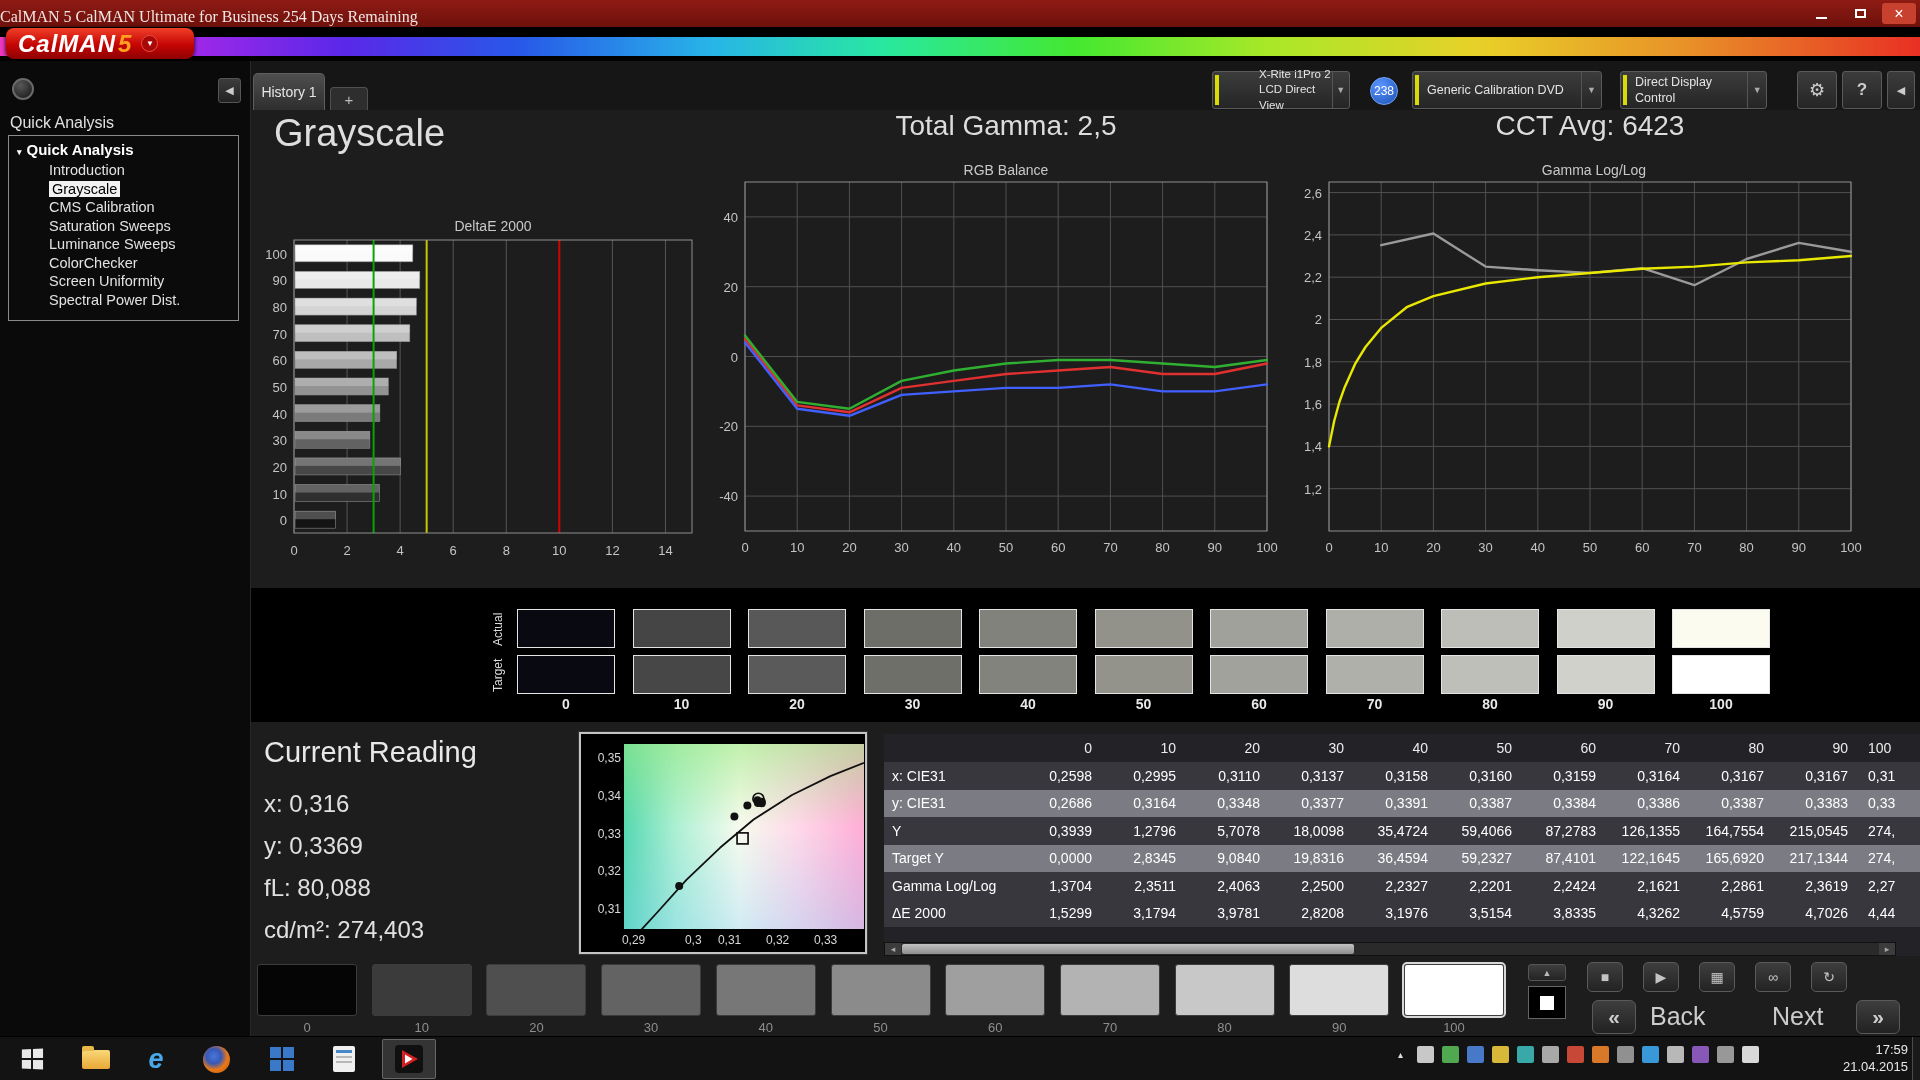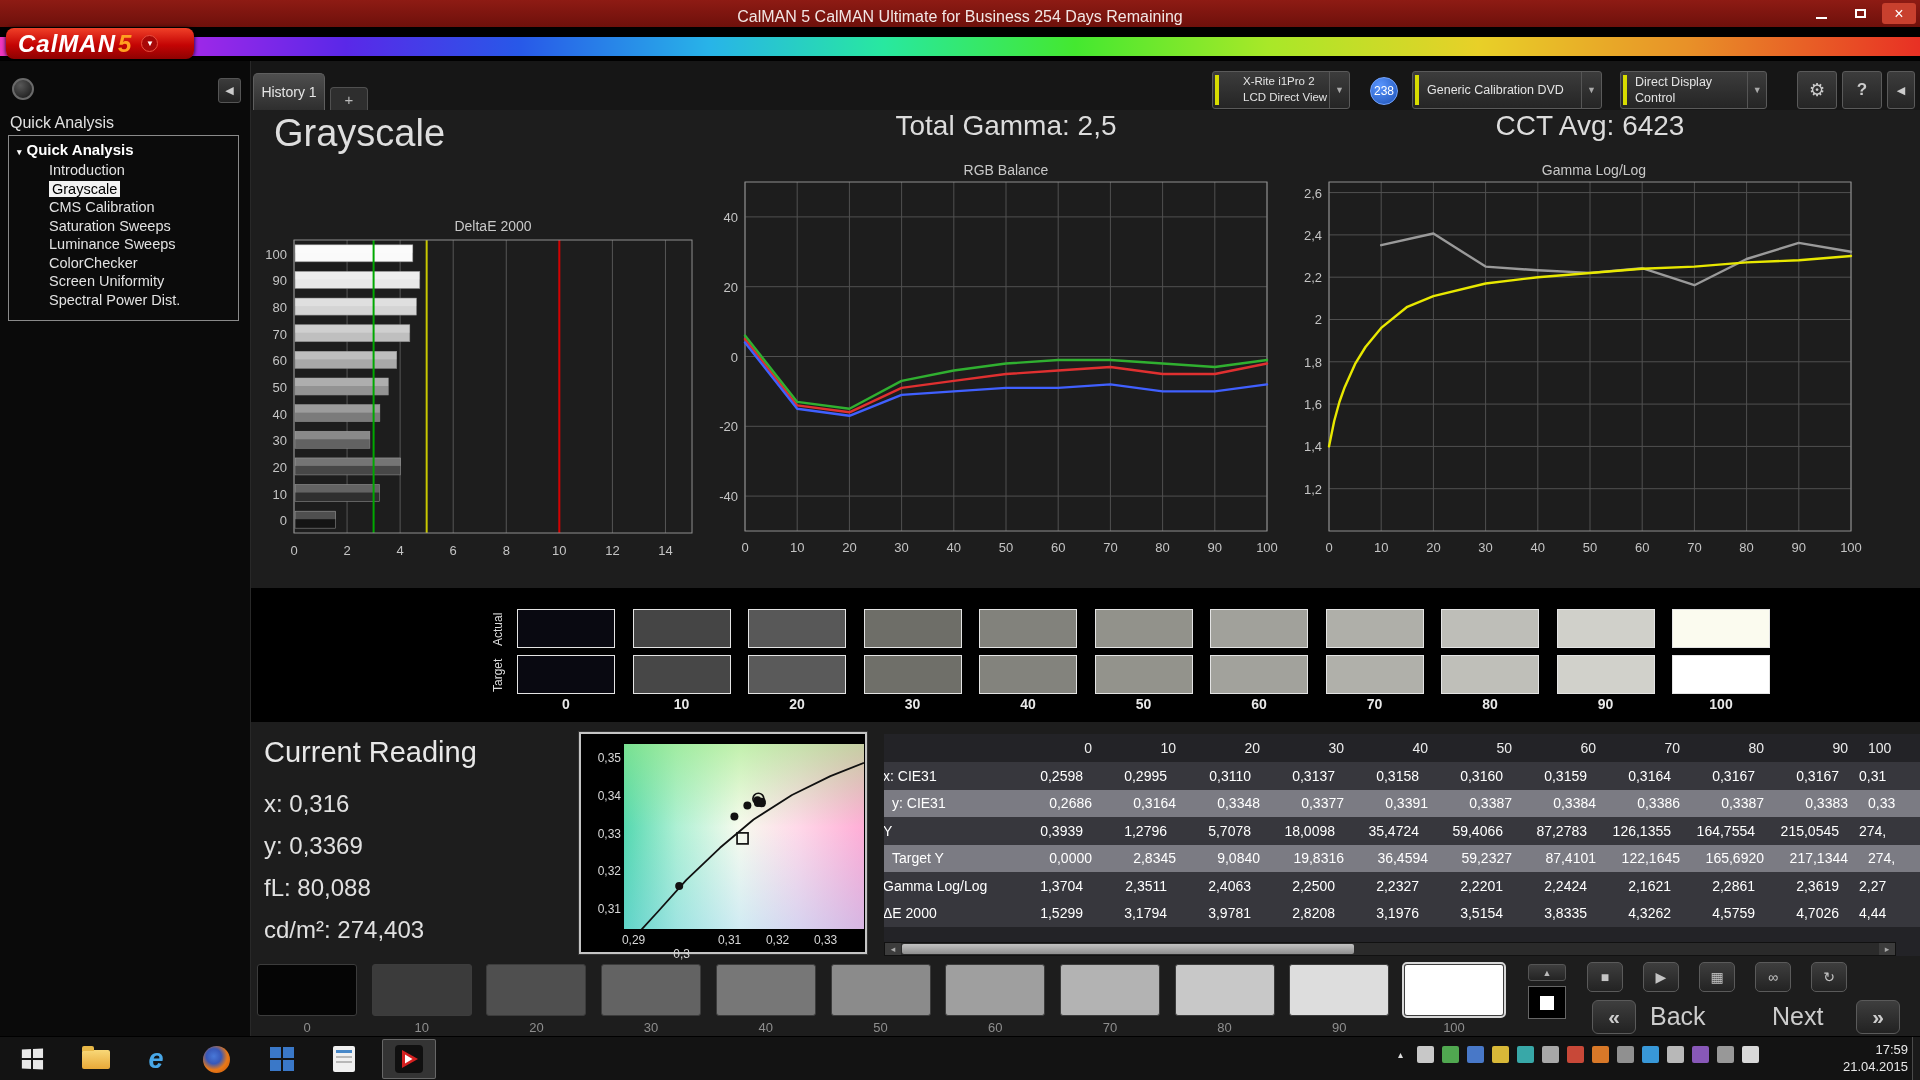--- a/index.html
+++ b/index.html
@@ -3,22 +3,22 @@
 <meta charset="utf-8">
 <style>
   *{box-sizing:border-box;}
   html,body{margin:0;padding:0;background:#000;}
   .screen{position:relative;width:1920px;height:1080px;overflow:hidden;
           background:#000;font-family:"Liberation Sans",sans-serif;color:#ddd;}
 
   
   .titlebar{position:absolute;left:0;top:0;width:1920px;height:27px;
             background:linear-gradient(#8e1b14,#6e100b);}
-  .titlebar .title{position:absolute;left:0;right:0;top:8px;text-align:center;
-                   color:#f2e6e4;font-size:16px;}
+  .titlebar .title{position:absolute;left:0;right:0;top:8px;text-align:left;
+                   color:#f2e6e4;font-size:16px;font-family:Liberation Serif, serif;}
   .winbtns{position:absolute;right:4px;top:3px;display:flex;gap:5px;}
   .winbtn{width:34px;height:21px;display:flex;align-items:center;justify-content:center;color:#fff;cursor:default;}
   .winbtn.close{background:#c8402e;border-radius:3px;font-size:16px;}
   .minbar{width:11px;height:2px;background:#fff;margin-top:9px;}
   .restbox{width:11px;height:9px;border:2px solid #fff;}
 
   
   .logobar{position:absolute;left:0;top:27px;width:1920px;height:34px;background:#000;}
   .rainbow{position:absolute;left:0;top:10px;width:1920px;height:19px;
     background:linear-gradient(90deg,#ef37c0 0%,#b028e8 8%,#5a28e8 18%,#2858e8 27%,
@@ -52,21 +52,21 @@
        background:linear-gradient(#4e4e4e,#2e2e2e);border:1px solid #5e5e5e;border-bottom:none;
        border-radius:5px 5px 0 0;color:#e6e6e6;font-size:14px;display:flex;align-items:center;justify-content:center;}
   .plustab{position:absolute;left:330px;top:87px;width:38px;height:23px;background:#2e2e2e;
        border:1px solid #505050;border-bottom:none;border-radius:4px 4px 0 0;color:#bbb;
        font-size:15px;display:flex;align-items:center;justify-content:center;}
 
   .dd-btn{position:absolute;height:38px;background:linear-gradient(#3c3c3c,#252525);
        border:1px solid #5a5a5a;border-radius:3px;color:#e4e4e4;display:flex;align-items:center;}
   .dd-btn .ybar{position:absolute;left:2px;top:3px;bottom:3px;width:4px;background:#d8dc00;}
   .dd-btn .txt{padding-left:14px;font-size:12.5px;line-height:1.3;}
-  .dd-btn .txt2{padding-left:30px;font-size:11.5px;line-height:1.35;}
+  .dd-btn .txt2{padding-left:14px;font-size:11.5px;line-height:1.35;margin-left:32px;}
   .dd-btn .chev{margin-left:auto;width:20px;align-self:stretch;display:flex;align-items:center;
        justify-content:center;color:#aaa;font-size:9px;border-left:1px solid #555;}
   .sq-btn{position:absolute;height:38px;background:linear-gradient(#3c3c3c,#252525);
        border:1px solid #5a5a5a;border-radius:3px;color:#ccc;display:flex;align-items:center;justify-content:center;}
   .badge{position:absolute;width:28px;height:28px;border-radius:50%;
        background:radial-gradient(circle at 35% 30%,#5a96ff,#1c50b4);border:1px solid #73a4ff;
        color:#fff;font-size:12px;display:flex;align-items:center;justify-content:center;}
 
   .h-big{position:absolute;color:#dedede;font-size:38px;}
   .h-mid{position:absolute;color:#dcdcdc;font-size:28px;text-align:center;}
@@ -91,21 +91,21 @@
   .cie-plot{position:absolute;left:43px;top:10px;width:240px;height:185px;
     background:
       linear-gradient(to bottom, rgba(150,232,120,0.55), rgba(255,255,255,0) 45%, rgba(120,200,255,0.30) 100%),
       linear-gradient(to right, #55d8b0 0%, #aef0d4 22%, #f7fbee 48%, #ffd9e9 72%, #ffadd6 100%);}
   .cie-lab{position:absolute;font-size:12px;color:#d8d8d8;}
 
   
   .tablegroup{position:absolute;left:884px;top:734px;width:1036px;height:222px;overflow:hidden;background:#232327;}
   .trow{display:flex;height:27.5px;align-items:center;font-size:14px;color:#fff;}
   .trow.thead{height:28px;background:#232327;color:#ececec;}
-  .trow.even{background:#37373d;justify-content:center;}
+  .trow.even{background:#37373d;}
   .trow.odd{background:#7b7b83;}
   .tlabel{width:130px;padding-left:8px;flex:0 0 auto;}
   .tcell{width:84px;flex:0 0 auto;text-align:right;padding-right:6px;}
   .tcell.last{text-align:left;padding-left:14px;}
   .hscroll{position:absolute;left:0;top:208px;width:1012px;height:14px;background:#2a2a2a;border:1px solid #111;}
   .hs-arrow{position:absolute;top:0;width:16px;height:12px;background:#3c3c3c;color:#a8a8a8;
             font-size:9px;display:flex;align-items:center;justify-content:center;}
   .hs-thumb{position:absolute;left:17px;top:1px;width:452px;height:10px;border-radius:2px;
             background:linear-gradient(#c2c2c2,#8e8e8e);}
 
@@ -433,21 +433,21 @@
           <circle cx="134.4" cy="54.744897959183525" r="5.5" fill="none" stroke="#111" stroke-width="1.7"></circle>
           <rect x="113.05999999999989" y="88.88775510204071" width="11" height="11" fill="none" stroke="#111" stroke-width="1.7"></rect>
         </svg>
       </div>
   <div class="cie-lab" style="left: 6px; width: 34px; text-align: right; top: 17.102px;">0,35</div>
       <div class="cie-lab" style="left: 6px; width: 34px; text-align: right; top: 54.8571px;">0,34</div>
       <div class="cie-lab" style="left: 6px; width: 34px; text-align: right; top: 92.6122px;">0,33</div>
       <div class="cie-lab" style="left: 6px; width: 34px; text-align: right; top: 130.367px;">0,32</div>
       <div class="cie-lab" style="left: 6px; width: 34px; text-align: right; top: 168.122px;">0,31</div>
       <div class="cie-lab" style="top: 199px; width: 40px; text-align: center; left: 32.6px;">0,29</div>
-      <div class="cie-lab" style="top: 213px; width: 40px; text-align: center; left: 80.6px;">0,3</div>
+      <div class="cie-lab" style="top: 199px; width: 40px; text-align: right; left: 80.6px;">0,3</div>
       <div class="cie-lab" style="top: 199px; width: 40px; text-align: center; left: 128.6px;">0,31</div>
       <div class="cie-lab" style="top: 199px; width: 40px; text-align: center; left: 176.6px;">0,32</div>
       <div class="cie-lab" style="top: 199px; width: 40px; text-align: center; left: 224.6px;">0,33</div>
     </div>
 
   <div class="tablegroup">
     <div>
         <div class="trow thead">
           <div class="tlabel"></div>
           <div class="tcell">0</div>

